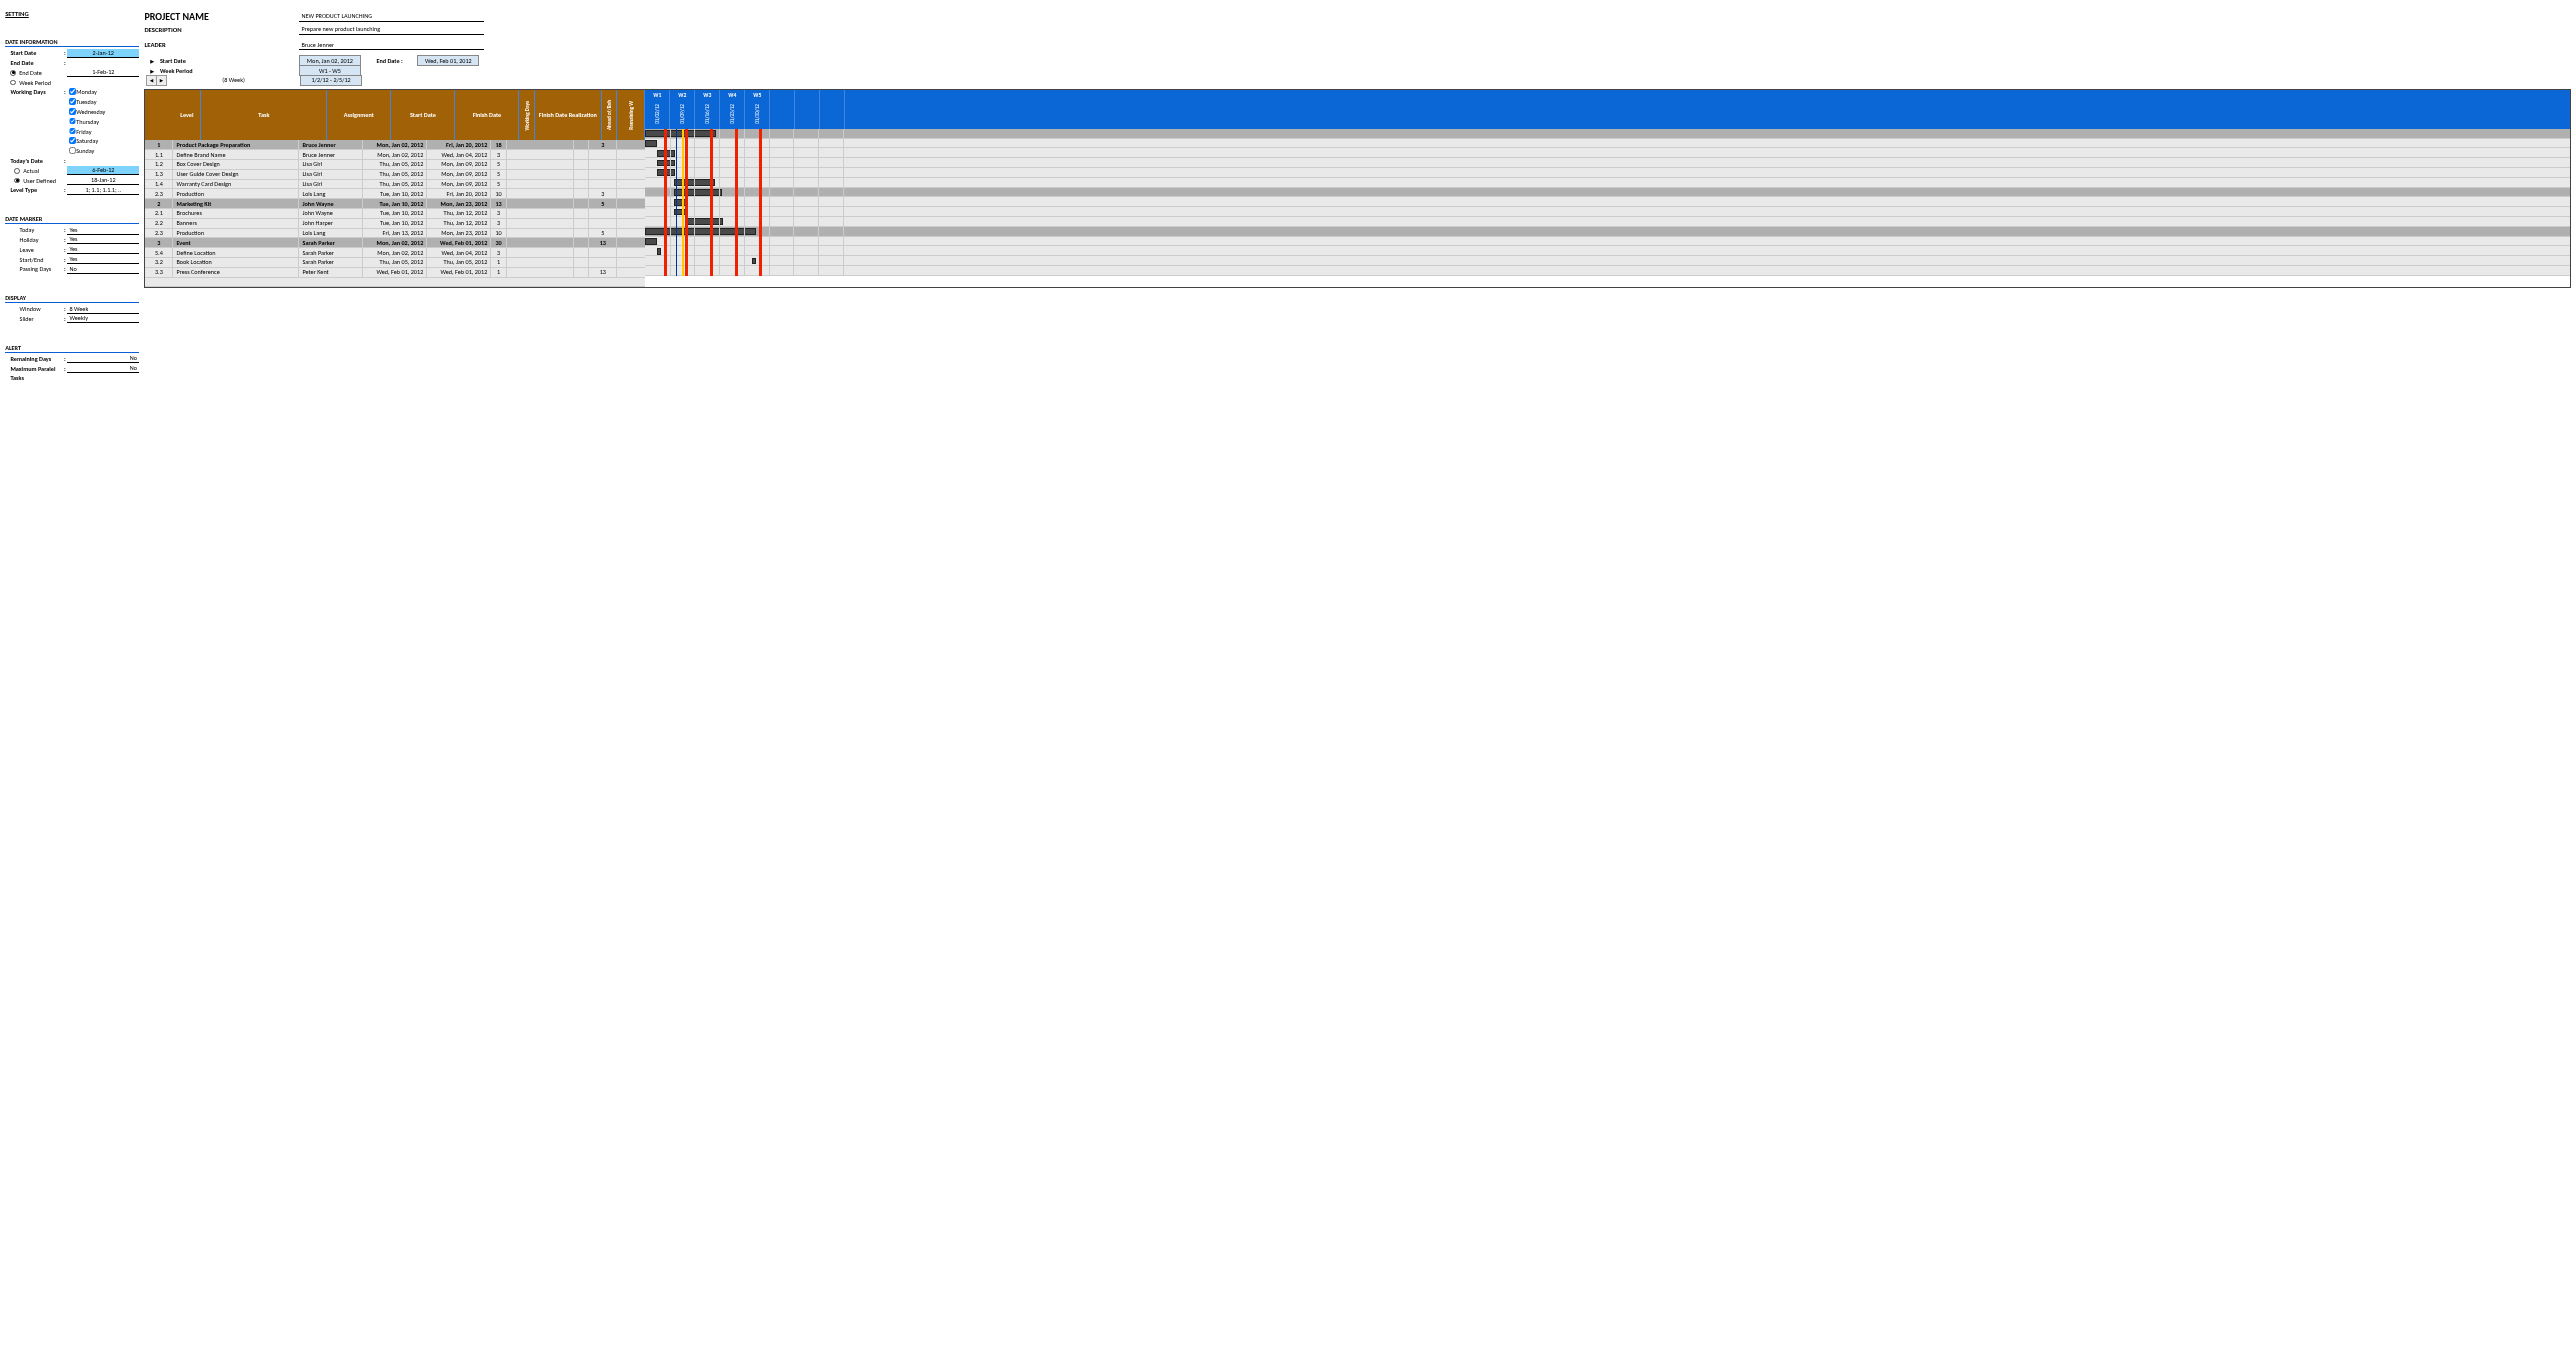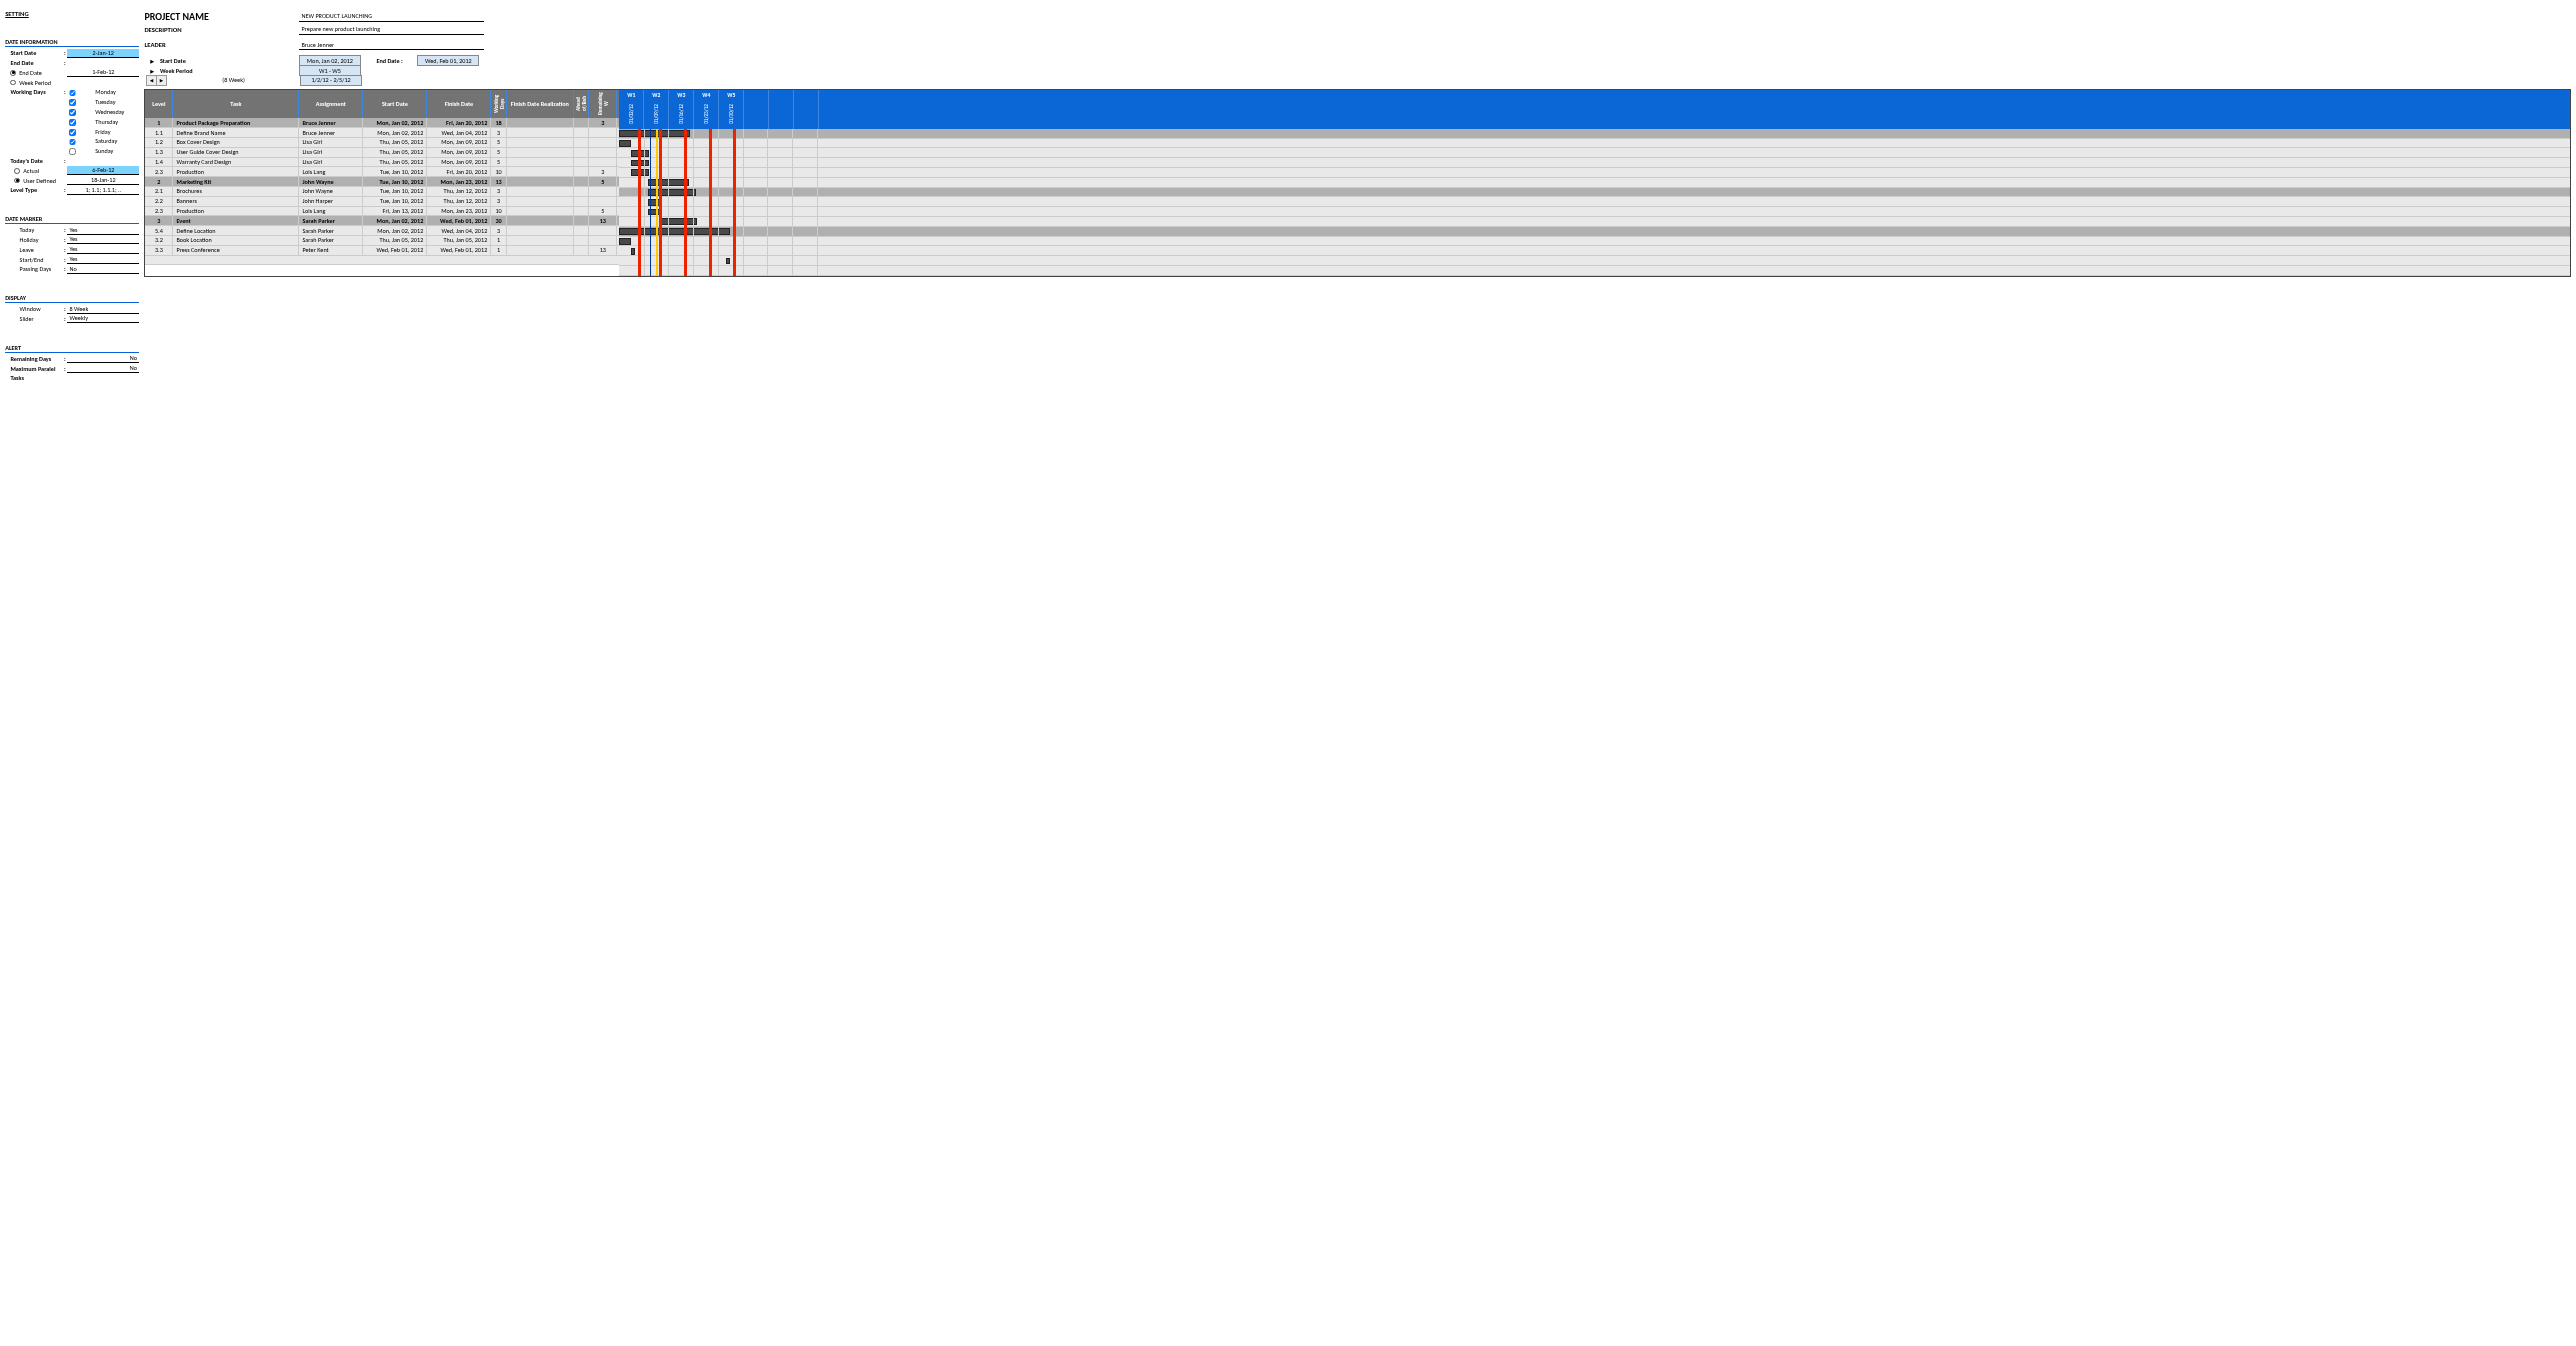--- a/index.html
+++ b/index.html
@@ -11,21 +11,21 @@
   
   .sec-title { font-weight: bold; text-decoration: underline; font-size: 6.7px; margin-bottom: 1px; }
   .sec-sub { font-weight: bold; font-size: 6.2px; border-bottom: 1px solid #0a5ed8; padding-bottom: 0; margin-bottom: 1px; margin-top: 20px; }
   .row { display: flex; align-items: center; height: 9.8px; }
   .row .lbl { flex: 0 0 57px; padding-left: 5.2px; font-weight: bold; }
   .row .lbl.ind { padding-left: 14.4px; font-weight: normal; }
   .row .lbl.radio-lbl { padding-left: 5.2px; display:flex; align-items:center; gap:3.1px; font-weight:normal;}
   .row .colon { width: 5.2px; text-align: center; font-weight: bold;}
   .row .val { flex: 1; border-bottom: 0.5px solid #000; text-align: center; }
   .row .val.hl { background: #7dd3fc; }
-  .row .chk { flex:1; display:flex; align-items:flex-end; gap:19px; padding-left:2.1px;}
+  .row .chk { flex:1; display:flex; align-items:flex-start; gap:0; padding-left:2.1px;}
   .row .chk input { width:6.7px; height:6.7px; }
   .radio-dot { width:5.7px; height:5.7px; border:0.5px solid #555; border-radius:50%; display:inline-flex; align-items:center; justify-content:center; background:#fff;}
   .radio-dot.sel::after { content:""; width:2.6px; height:2.6px; border-radius:50%; background:#000; display:block;}
 
   
   .hdr-row { display:flex; align-items:center; margin-bottom:1.5px; }
   .hdr-lbl { width:155px; font-weight:bold; font-size:6.7px; }
   .hdr-lbl.big { font-size:10px; }
   .hdr-val { width:185px; border-bottom:0.5px solid #000; padding:0.5px 2.1px; }
   .hdr-val.hl { background:#d6e5f3; text-align:center; width:62px; border:0.5px solid #888; }
@@ -35,21 +35,21 @@
   .info-row .ilbl { width:139px; font-weight:bold; }
   .slider-btns { display:inline-flex; border:0.5px solid #999; background:#eee; }
   .slider-btns span { width:9.3px; height:8.2px; display:inline-flex; align-items:center; justify-content:center; border-right:0.5px solid #999; font-size:4.6px;}
   .slider-btns span:last-child { border-right:none;}
   .gap8 { height:4.1px;}
 
   
   .gtable { display:flex; border:0.5px solid #444; margin-top:4.1px; }
   .gleft { flex:0 0 474px; }
   .gright { flex:1; overflow:hidden; position:relative; }
-  .ghead { display:flex; background:#737373; color:#fff; height:28px; }
+  .ghead { display:flex; background:#a16207; color:#fff; height:50px;padding-left:28px; }
   .gh-cell { border-right:0.5px solid #3d87e2; display:flex; align-items:center; justify-content:center; text-align:center; font-weight:bold; padding:1px; }
   .gh-vert { writing-mode: vertical-rl; transform: rotate(180deg); font-size:5.2px; }
   .c-level { width:28px;} .c-task{width:126px;} .c-assign{width:64px;}
   .c-sd{width:64px;} .c-fd{width:64px;} .c-wd{width:15.5px;}
   .c-fdr{width:67px;} .c-ab{width:15.5px;} .c-rw{width:28px;}
   .grow { display:flex; height:9.8px; border-bottom:0.5px solid #ccc; }
   .grow.parent { background:#b0b0b0; font-weight:bold; }
   .grow.child { background:#e9e9e9; }
   .gc { border-right:0.5px solid #ccc; display:flex; align-items:center; padding:0 3.1px; overflow:hidden; white-space:nowrap;}
   .gc.center { justify-content:center; }

